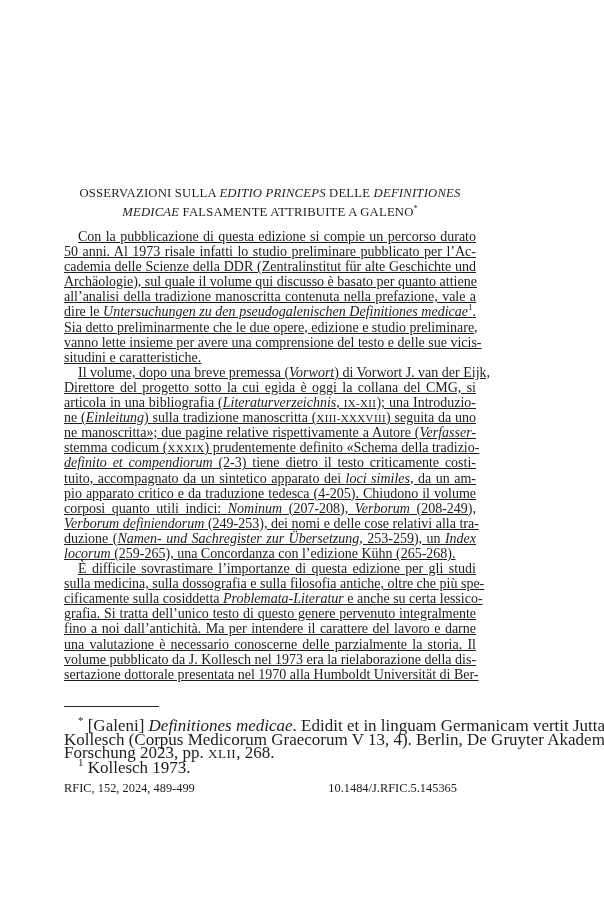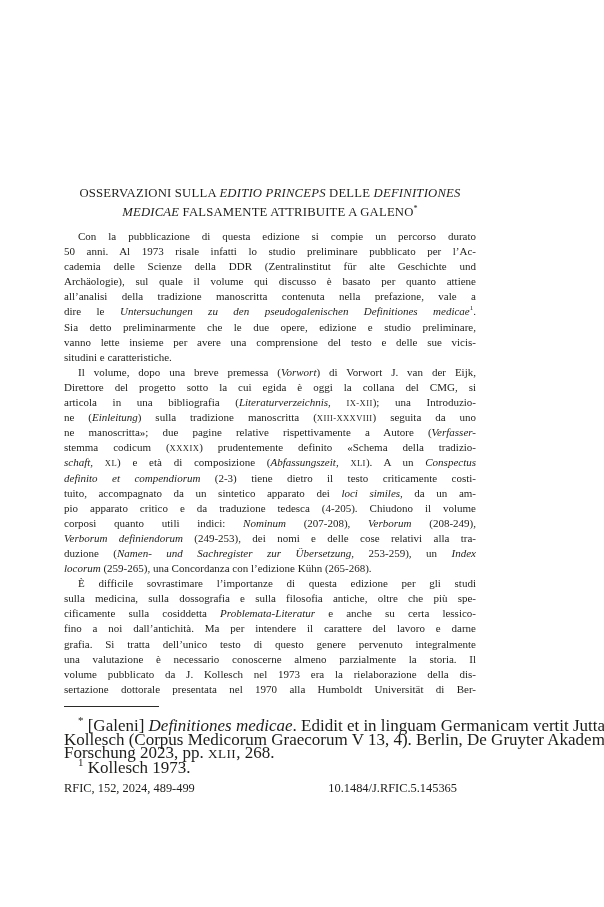--- a/index.html
+++ b/index.html
@@ -23,22 +23,23 @@
     letter-spacing: 0.2px;
   }
   .title .line {
     text-align: center;
     text-align-last: center;
     white-space: nowrap;
   }
   .bodytext {
     position: absolute;
     left: 64px; top: 229px; width: 412px;
-    font-size: 11px;
+    font-size: 14px;
     line-height: 15.1px;
+    text-decoration: underline;
   }
   .line {
     text-align: justify;
     text-align-last: justify;
     text-justify: inter-word;
     white-space: nowrap;
     height: 15.1px;
   }
   .title .line { height: 19px; }
   .line.first { text-indent: 14px; }
@@ -95,36 +96,35 @@
         <div class="line"><span class="run">vanno lette insieme per avere una comprensione del testo e delle sue vicis-</span></div>
         <div class="line final"><span class="run">situdini e caratteristiche.</span></div>
       </div>
       <div class="para">
         <div class="line first"><span class="run">Il volume, dopo una breve premessa (</span><span class="run i">Vorwort</span><span class="run">) di Vorwort J. van der Eijk,</span></div>
         <div class="line"><span class="run">Direttore del progetto sotto la cui egida è oggi la collana del CMG, si</span></div>
         <div class="line"><span class="run">articola in una bibliografia (</span><span class="run i">Literaturverzeichnis</span><span class="run">, </span><span class="run sc">IX-XII</span><span class="run">); una Introduzio-</span></div>
         <div class="line"><span class="run">ne (</span><span class="run i">Einleitung</span><span class="run">) sulla tradizione manoscritta (</span><span class="run sc">XIII-XXXVIII</span><span class="run">) seguita da uno</span></div>
         <div class="line"><span class="run">ne manoscritta»; due pagine relative rispettivamente a Autore (</span><span class="run i">Verfasser-</span></div>
         <div class="line"><span class="run">stemma codicum (</span><span class="run sc">XXXIX</span><span class="run">) prudentemente definito «Schema della tradizio-</span></div>
-        <div class="line"><span class="run i">schaft</span><span class="run">, </span><span class="run sc">XL</span><span class="run">) e età di composizione (</span><span class="run i">Abfassungszeit</span><span class="run">, </span><span class="run sc">XLI</span><span class="run">). A un </span><span class="run i">Conspectus</span></div>
         <div class="line"><span class="run i">definito et compendiorum</span><span class="run"> (2-3) tiene dietro il testo criticamente costi-</span></div>
         <div class="line"><span class="run">tuito, accompagnato da un sintetico apparato dei </span><span class="run i">loci similes</span><span class="run">, da un am-</span></div>
         <div class="line"><span class="run">pio apparato critico e da traduzione tedesca (4-205). Chiudono il volume</span></div>
         <div class="line"><span class="run">corposi quanto utili indici: </span><span class="run i">Nominum</span><span class="run"> (207-208), </span><span class="run i">Verborum</span><span class="run"> (208-249),</span></div>
         <div class="line"><span class="run i">Verborum definiendorum</span><span class="run"> (249-253), dei nomi e delle cose relativi alla tra-</span></div>
         <div class="line"><span class="run">duzione (</span><span class="run i">Namen- und Sachregister zur Übersetzung</span><span class="run">, 253-259), un </span><span class="run i">Index</span></div>
         <div class="line final"><span class="run i">locorum</span><span class="run"> (259-265), una Concordanza con l’edizione Kühn (265-268).</span></div>
       </div>
       <div class="para">
         <div class="line first"><span class="run">È difficile sovrastimare l’importanze di questa edizione per gli studi</span></div>
         <div class="line"><span class="run">sulla medicina, sulla dossografia e sulla filosofia antiche, oltre che più spe-</span></div>
         <div class="line"><span class="run">cificamente sulla cosiddetta </span><span class="run i">Problemata-Literatur</span><span class="run"> e anche su certa lessico-</span></div>
+        <div class="line"><span class="run">grafia. Si tratta dell’unico testo di questo genere pervenuto integralmente</span></div>
         <div class="line"><span class="run">fino a noi dall’antichità. Ma per intendere il carattere del lavoro e darne</span></div>
-        <div class="line"><span class="run">grafia. Si tratta dell’unico testo di questo genere pervenuto integralmente</span></div>
-        <div class="line"><span class="run">una valutazione è necessario conoscerne almeno parzialmente la storia. Il</span></div>
+        <div class="line"><span class="run">una valutazione è necessario conoscerne delle parzialmente la storia. Il</span></div>
         <div class="line"><span class="run">volume pubblicato da J. Kollesch nel 1973 era la rielaborazione della dis-</span></div>
         <div class="line"><span class="run">sertazione dottorale presentata nel 1970 alla Humboldt Universität di Ber-</span></div>
       </div>
     </div>
   <div class="fnrule"></div>
   <div class="footnotes" id="footnotes">
       <div class="fn">
         <div class="line first"><span class="run sup">*</span><span class="run"> [Galeni] </span><span class="run i">Definitiones medicae</span><span class="run">. Edidit et in linguam Germanicam vertit Jutta</span></div>
         <div class="line"><span class="run">Kollesch (Corpus Medicorum Graecorum V 13, 4). Berlin, De Gruyter Akademie</span></div>
         <div class="line final"><span class="run">Forschung 2023, pp. </span><span class="run sc">XLII</span><span class="run">, 268.</span></div>

